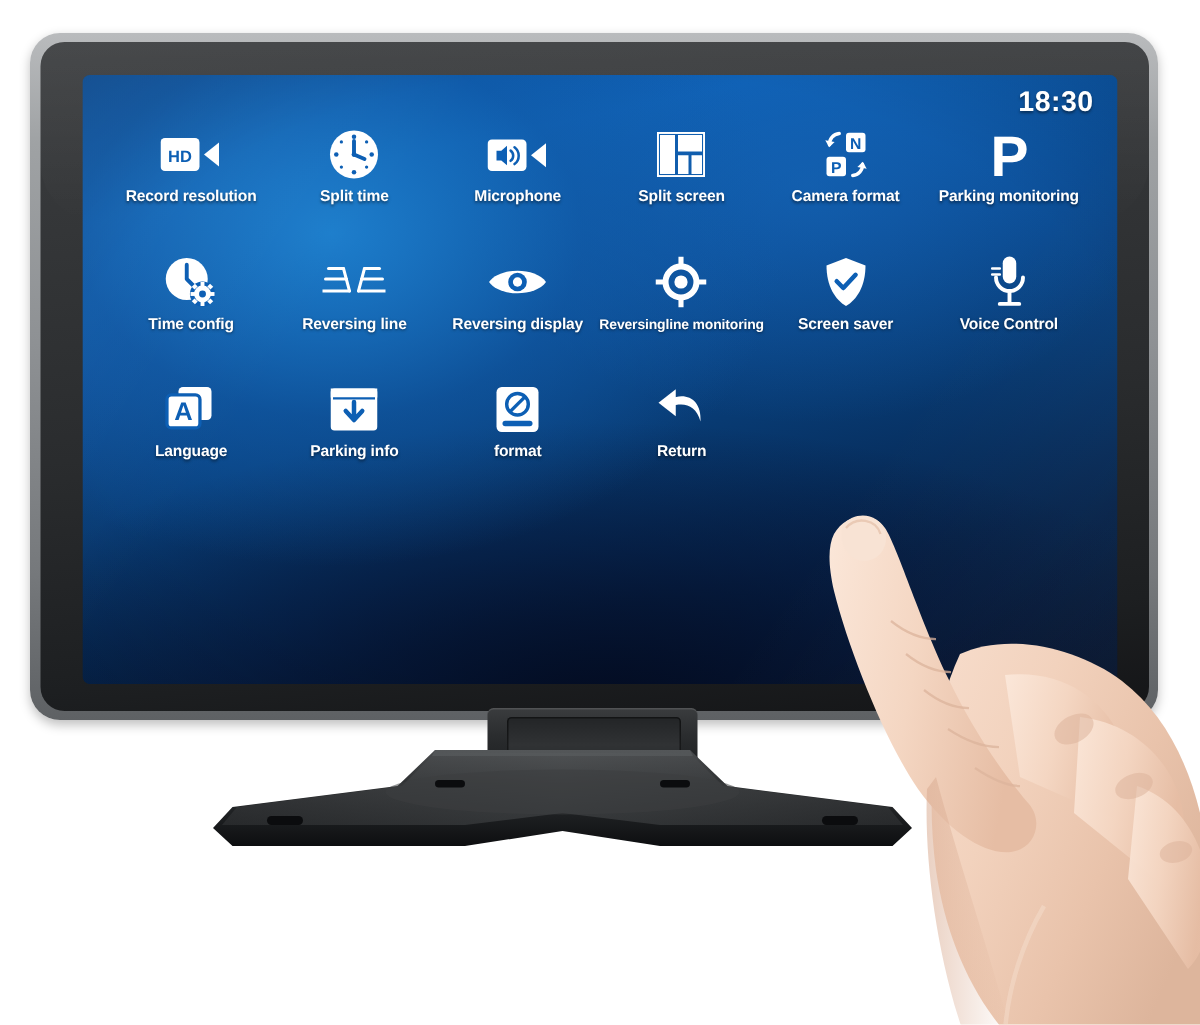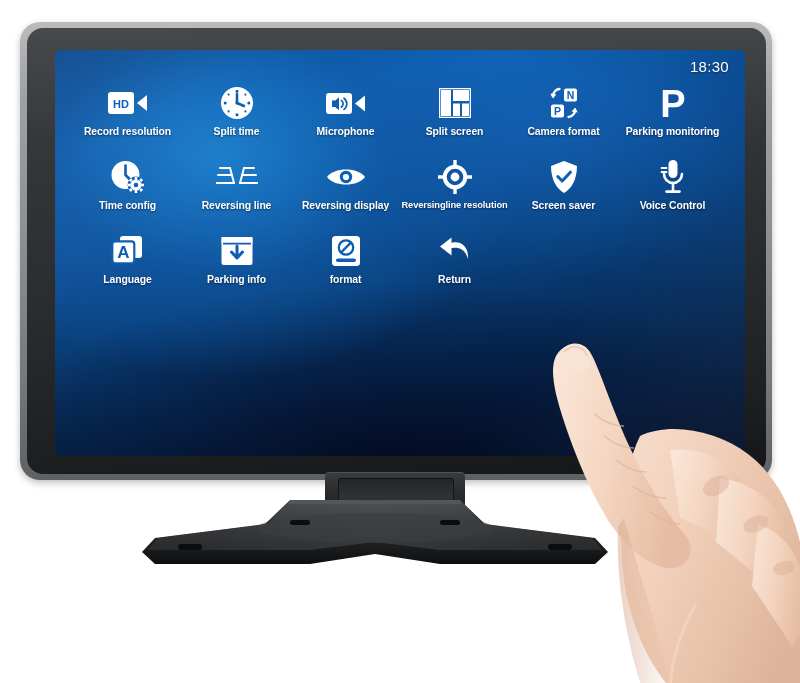--- a/index.html
+++ b/index.html
@@ -45,30 +45,30 @@
     background:
       radial-gradient(ellipse 120% 120% at 50% 50%, rgba(0,0,0,0) 42%, rgba(0,0,0,.42) 100%);
   }
   .screen-glass{
     position:absolute;inset:0;pointer-events:none;
     background:linear-gradient(125deg,rgba(255,255,255,.045) 0%,rgba(255,255,255,0) 28%,rgba(255,255,255,0) 72%,rgba(255,255,255,.035) 100%);
   }
 
   .clock{
     position:absolute;right:16px;top:8px;
-    color:#ffffff;font-size:15px;font-weight:normal;letter-spacing:.3px;
+    color:#ffffff;font-size:19px;font-weight:bold;letter-spacing:.3px;
     text-shadow:0 1px 2px rgba(0,0,0,.45);
     z-index:6;
   }
 
   
   .grid{
     position:absolute;left:18px;top:33px;width:654px;
     display:grid;grid-template-columns:repeat(6,1fr);
-    z-index:5;
+    row-gap:11px;z-index:5;
   }
   .cell{
     display:flex;flex-direction:column;align-items:center;justify-content:flex-start;
     height:74px;cursor:pointer;
   }
   .ic{
     height:40px;width:46px;display:flex;align-items:center;justify-content:center;
     margin-bottom:4px;
   }
   .ic svg{display:block;}
@@ -262,21 +262,21 @@
             <circle cx="17" cy="17" r="10.3" fill="none" stroke="#fff" stroke-width="4"></circle>
             <circle cx="17" cy="17" r="4.4" fill="#fff"></circle>
             <g stroke="#fff" stroke-width="3.4" stroke-linecap="butt">
               <line x1="17" y1="0" x2="17" y2="7"></line>
               <line x1="17" y1="27" x2="17" y2="34"></line>
               <line x1="0" y1="17" x2="7" y2="17"></line>
               <line x1="27" y1="17" x2="34" y2="17"></line>
             </g>
           </svg>
         </span>
-        <span class="lbl sm">Reversingline resolution</span>
+        <span class="lbl sm">Reversingline monitoring</span>
       </div>
 
       <div class="cell">
         <span class="ic">
           <svg width="28" height="34" viewBox="0 0 28 34">
             <path d="M14 1 L27 6 C27 20, 21 29, 14 33 C7 29, 1 20, 1 6 Z" fill="#fff"></path>
             <path d="M7.8 16.5 L12.2 21 L20.4 12.2" stroke="#0d5fb4" stroke-width="3" fill="none" stroke-linecap="round" stroke-linejoin="round"></path>
           </svg>
         </span>
         <span class="lbl">Screen saver</span>

